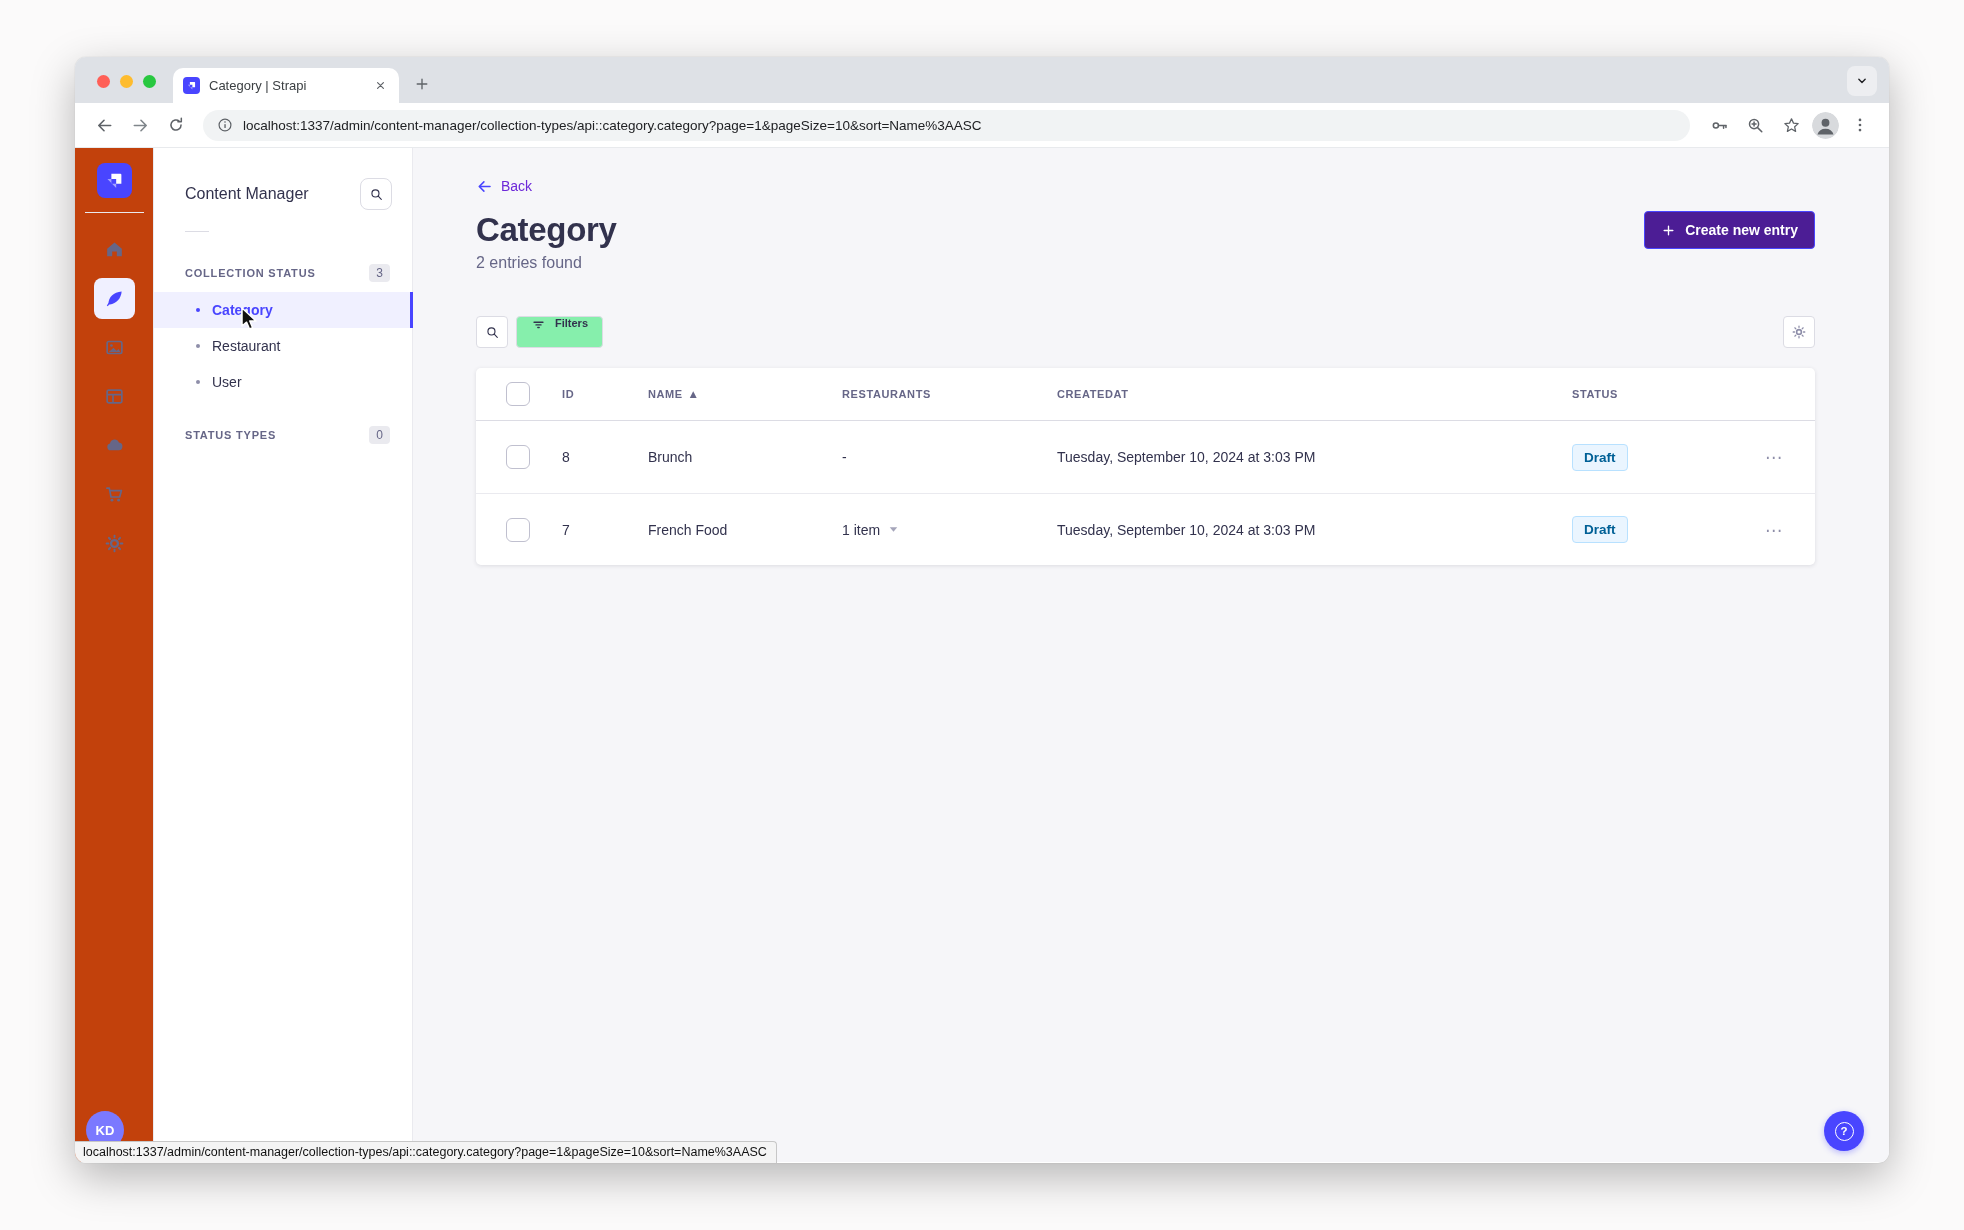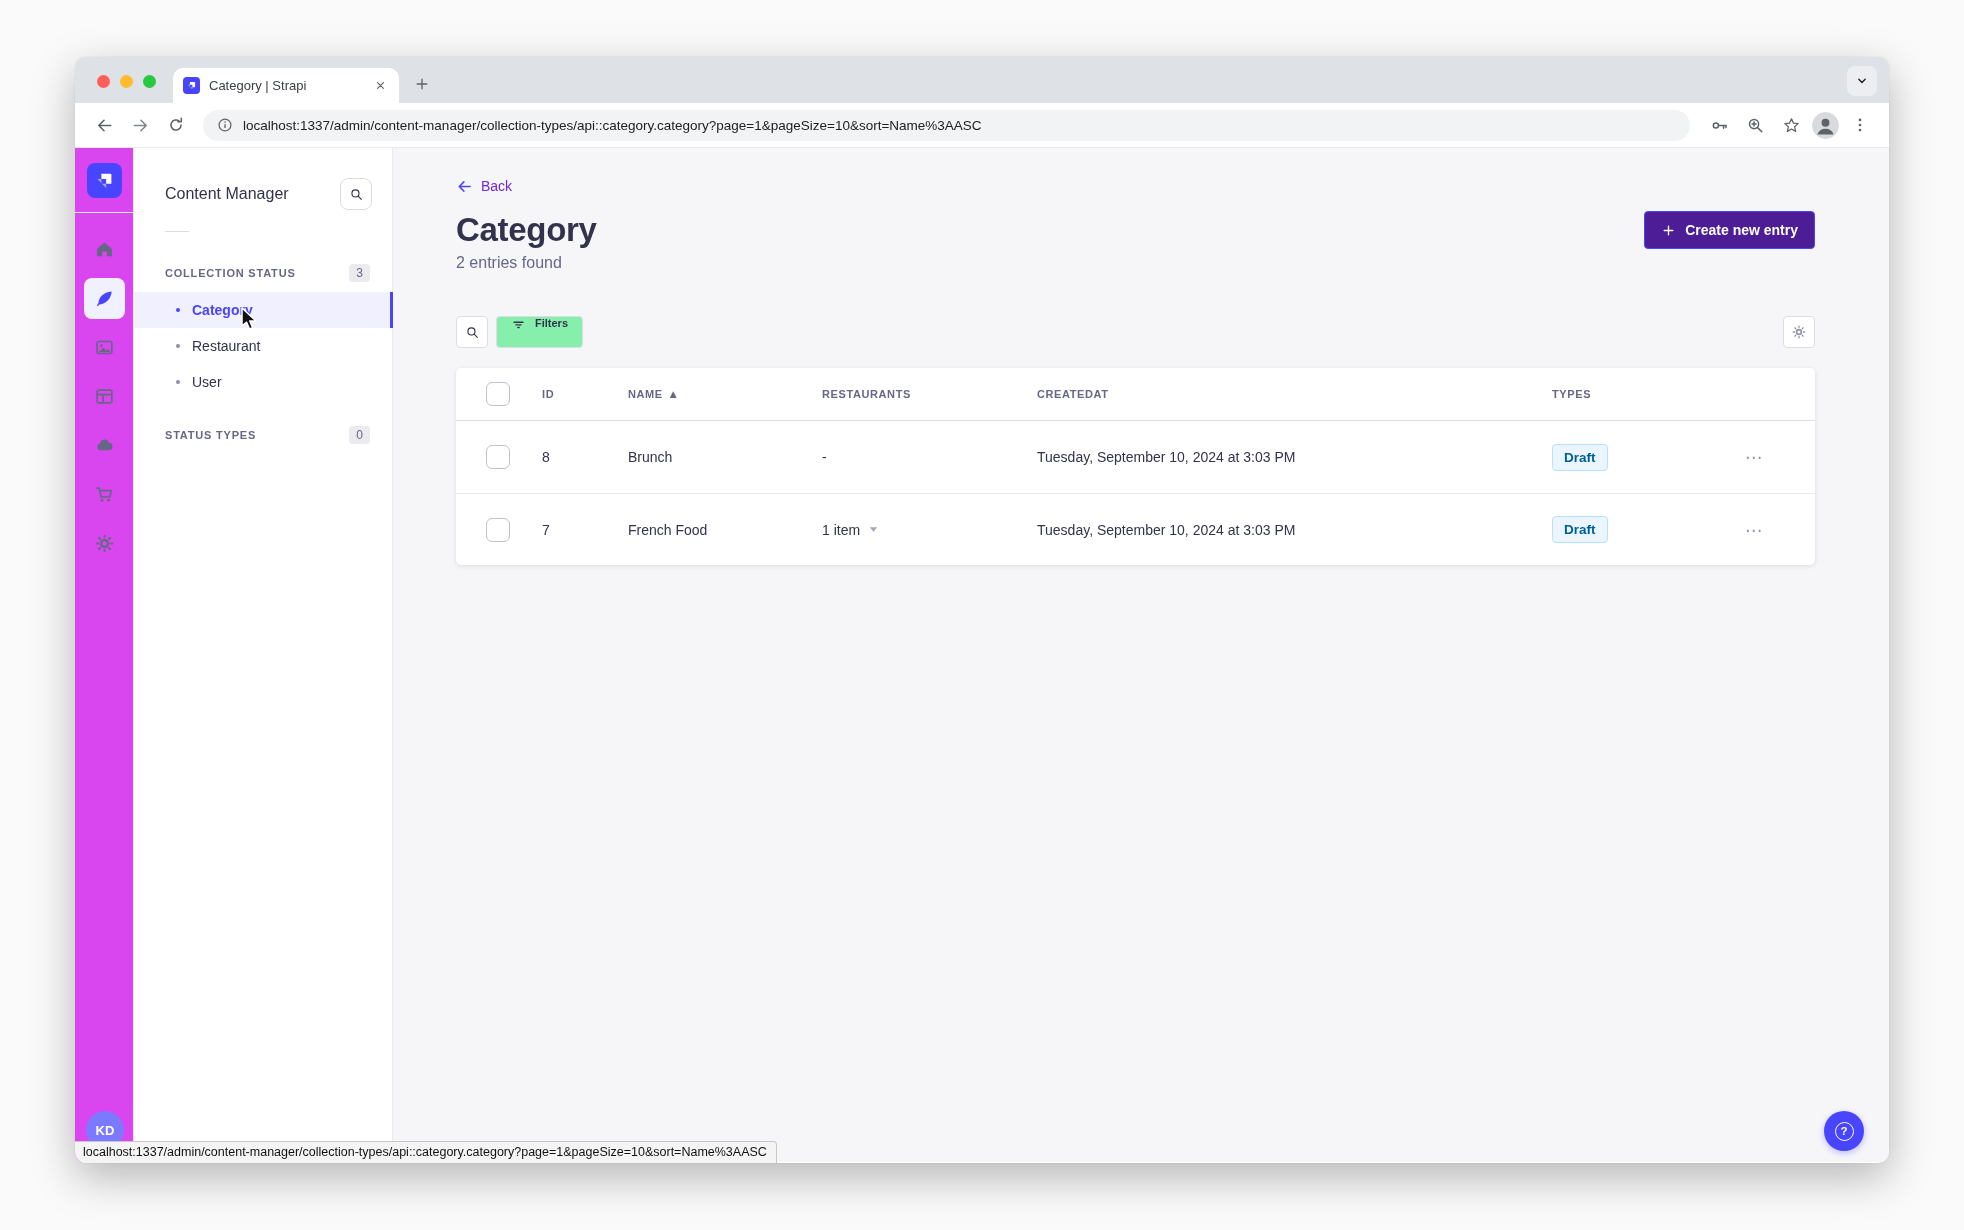--- a/index.html
+++ b/index.html
@@ -31,21 +31,21 @@
   .toolbar{ height:45px; background:#fff; display:flex; align-items:center; padding:0 14px; gap:6px; border-bottom:1px solid #e8eaed; }
   .nav-btn{ width:30px; height:30px; display:flex; align-items:center; justify-content:center; border-radius:50%; flex:none; }
   .url-bar{ flex:1; height:31px; margin:0 8px 0 6px; background:#f1f3f4; border-radius:16px;
             display:flex; align-items:center; padding:0 14px; gap:10px; min-width:0; }
   .url-text{ font-size:13.5px; color:#202124; white-space:nowrap; overflow:hidden; }
   .profile-btn{ width:27px; height:27px; border-radius:50%; overflow:hidden; flex:none; }
 
   
   .app{ display:flex; height:1014px; background:#f6f6f9; }
 
-  .icon-nav{ width:59px; background:#d946ef; border-right:1px solid #eaeaef; display:flex; flex-direction:column; align-items:center; position:relative; flex:none; }
+  .icon-nav{ width:79px; background:#c2410c; border-right:1px solid #eaeaef; display:flex; flex-direction:column; align-items:center; position:relative; flex:none; }
   .logo-box{ width:35px; height:35px; border-radius:8px; background:#4945ff; margin-top:15px; display:flex; align-items:center; justify-content:center; }
   .logo-box svg{ width:25px; height:25px; }
   .icon-nav .divider{ width:59px; height:1px; background:#eaeaef; margin:14px 0 16px; }
   .nav-item{ width:41px; height:41px; border-radius:8px; display:flex; align-items:center; justify-content:center; margin-bottom:8px; }
   .nav-item.active{ background:#f0f0ff; }
   .nav-item svg{ width:21px; height:21px; }
   .nav-avatar{ position:absolute; bottom:13px; left:11px; width:38px; height:38px; border-radius:50%;
                background:#7b79ff; color:#fff; font-size:13px; font-weight:bold; display:flex; align-items:center; justify-content:center; }
 
   .subnav{ width:259px; background:#fff; border-right:1px solid #eaeaef; flex:none; position:relative; }
@@ -361,21 +361,21 @@
               <span>NAME</span>
               <span class="sort-asc">▲</span>
             </span>
           <span class="th">
               <span>RESTAURANTS</span>
             </span>
           <span class="th">
               <span>CREATEDAT</span>
             </span>
           <span class="th">
-              <span>TYPES</span>
+              <span>STATUS</span>
             </span>
           <span class="th"></span>
         </div>
 
         <div class="tgrid trow">
           <span class="td cb-cell">
               <span class="checkbox"></span>
             </span>
           <span class="td">8</span>
           <span class="td">Brunch</span>

